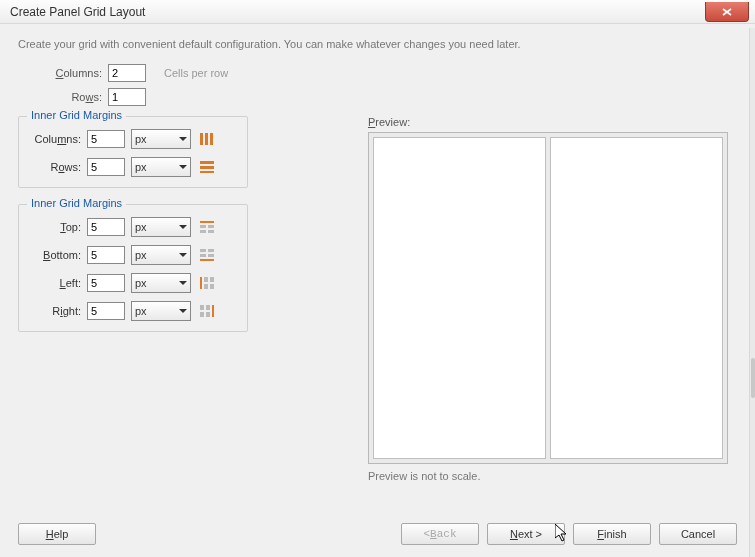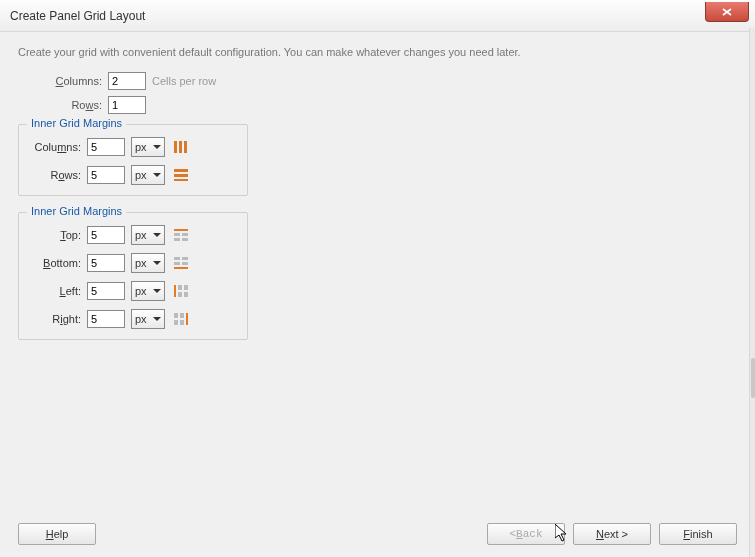--- a/index.html
+++ b/index.html
@@ -8,21 +8,21 @@
     font-family: Tahoma, "Segoe UI", Arial, sans-serif;
     font-size: 11px;
     background: #f0f0f0;
     color: #333;
     width: 755px;
     height: 557px;
     overflow: hidden;
     position: relative;
   }
   .titlebar {
-    height: 32px;
+    height: 24px;
     background: linear-gradient(to bottom, #fdfdfd, #ededed);
     border-bottom: 1px solid #d8d8d8;
     display: flex;
     align-items: center;
     padding: 0 8px 0 10px;
     position: relative;
   }
   .title-text {
     font-size: 12px;
     color: #333;
@@ -69,20 +69,21 @@
     width: 38px;
     height: 18px;
     border: 1px solid #888;
     background: #fff;
     padding: 1px 3px;
     font-family: inherit;
     font-size: 11px;
   }
   .hint {
     color: #999;
+    margin-left: 12px;
   }
   .main-area {
     display: flex;
     gap: 20px;
     margin-top: 10px;
   }
   .left-col { width: 230px; }
   .right-col { flex: 1; }
 
   .fieldset {
@@ -109,21 +110,21 @@
     margin-bottom: 8px;
   }
   .frow:last-child { margin-bottom: 0; }
   .frow .flbl {
     width: 52px;
     text-align: right;
     color: #333;
   }
   .frow .flbl .u { text-decoration: underline; }
   .unit-select {
-    width: 34px;
+    width: 60px;
     height: 20px;
     border: 1px solid #888;
     background: linear-gradient(to bottom,#fff,#e9e9e9);
     font-family: inherit;
     font-size: 11px;
     padding: 0 14px 0 3px;
     position: relative;
     cursor: pointer;
     display: inline-flex;
     align-items: center;
@@ -351,29 +352,38 @@
               <rect x="1" y="8" width="4" height="5" fill="#bbb"></rect>
               <rect x="7" y="8" width="4" height="5" fill="#bbb"></rect>
               <rect x="13" y="1" width="2" height="12" fill="#e07b2a"></rect>
             </svg>
           </div>
         </div>
       </div>
 
     </div>
 
+    <div class="right-col" style="margin-left:100px;">
+      <div class="preview-label"><span class="u">P</span>review:</div>
+      <div class="preview-box">
+        <div class="preview-cell"></div>
+        <div class="preview-cell"></div>
+      </div>
+      <div class="preview-note">Preview is not to scale.</div>
+    </div>
   </div>
 </div>
 
 <div class="button-bar">
   <div class="btn"><span class="u">H</span>elp</div>
   <div class="spacer"></div>
   <div class="btn disabled">&lt; <span class="u">B</span>ack</div>
   <div class="btn"><span class="u">N</span>ext &gt;</div>
   <div class="btn"><span class="u">F</span>inish</div>
+  <div class="btn">Cancel</div>
 </div>
 
 <svg class="cursor" width="16" height="20">
   <path d="M0 0 L0 14 L4 11 L7 17 L9 16 L6 10 L11 10 Z" fill="#fff" stroke="#000" stroke-width="1"></path>
 </svg>
 
 <div class="scrollbar-right">
   <div class="scrollbar-thumb"></div>
 </div>
 

